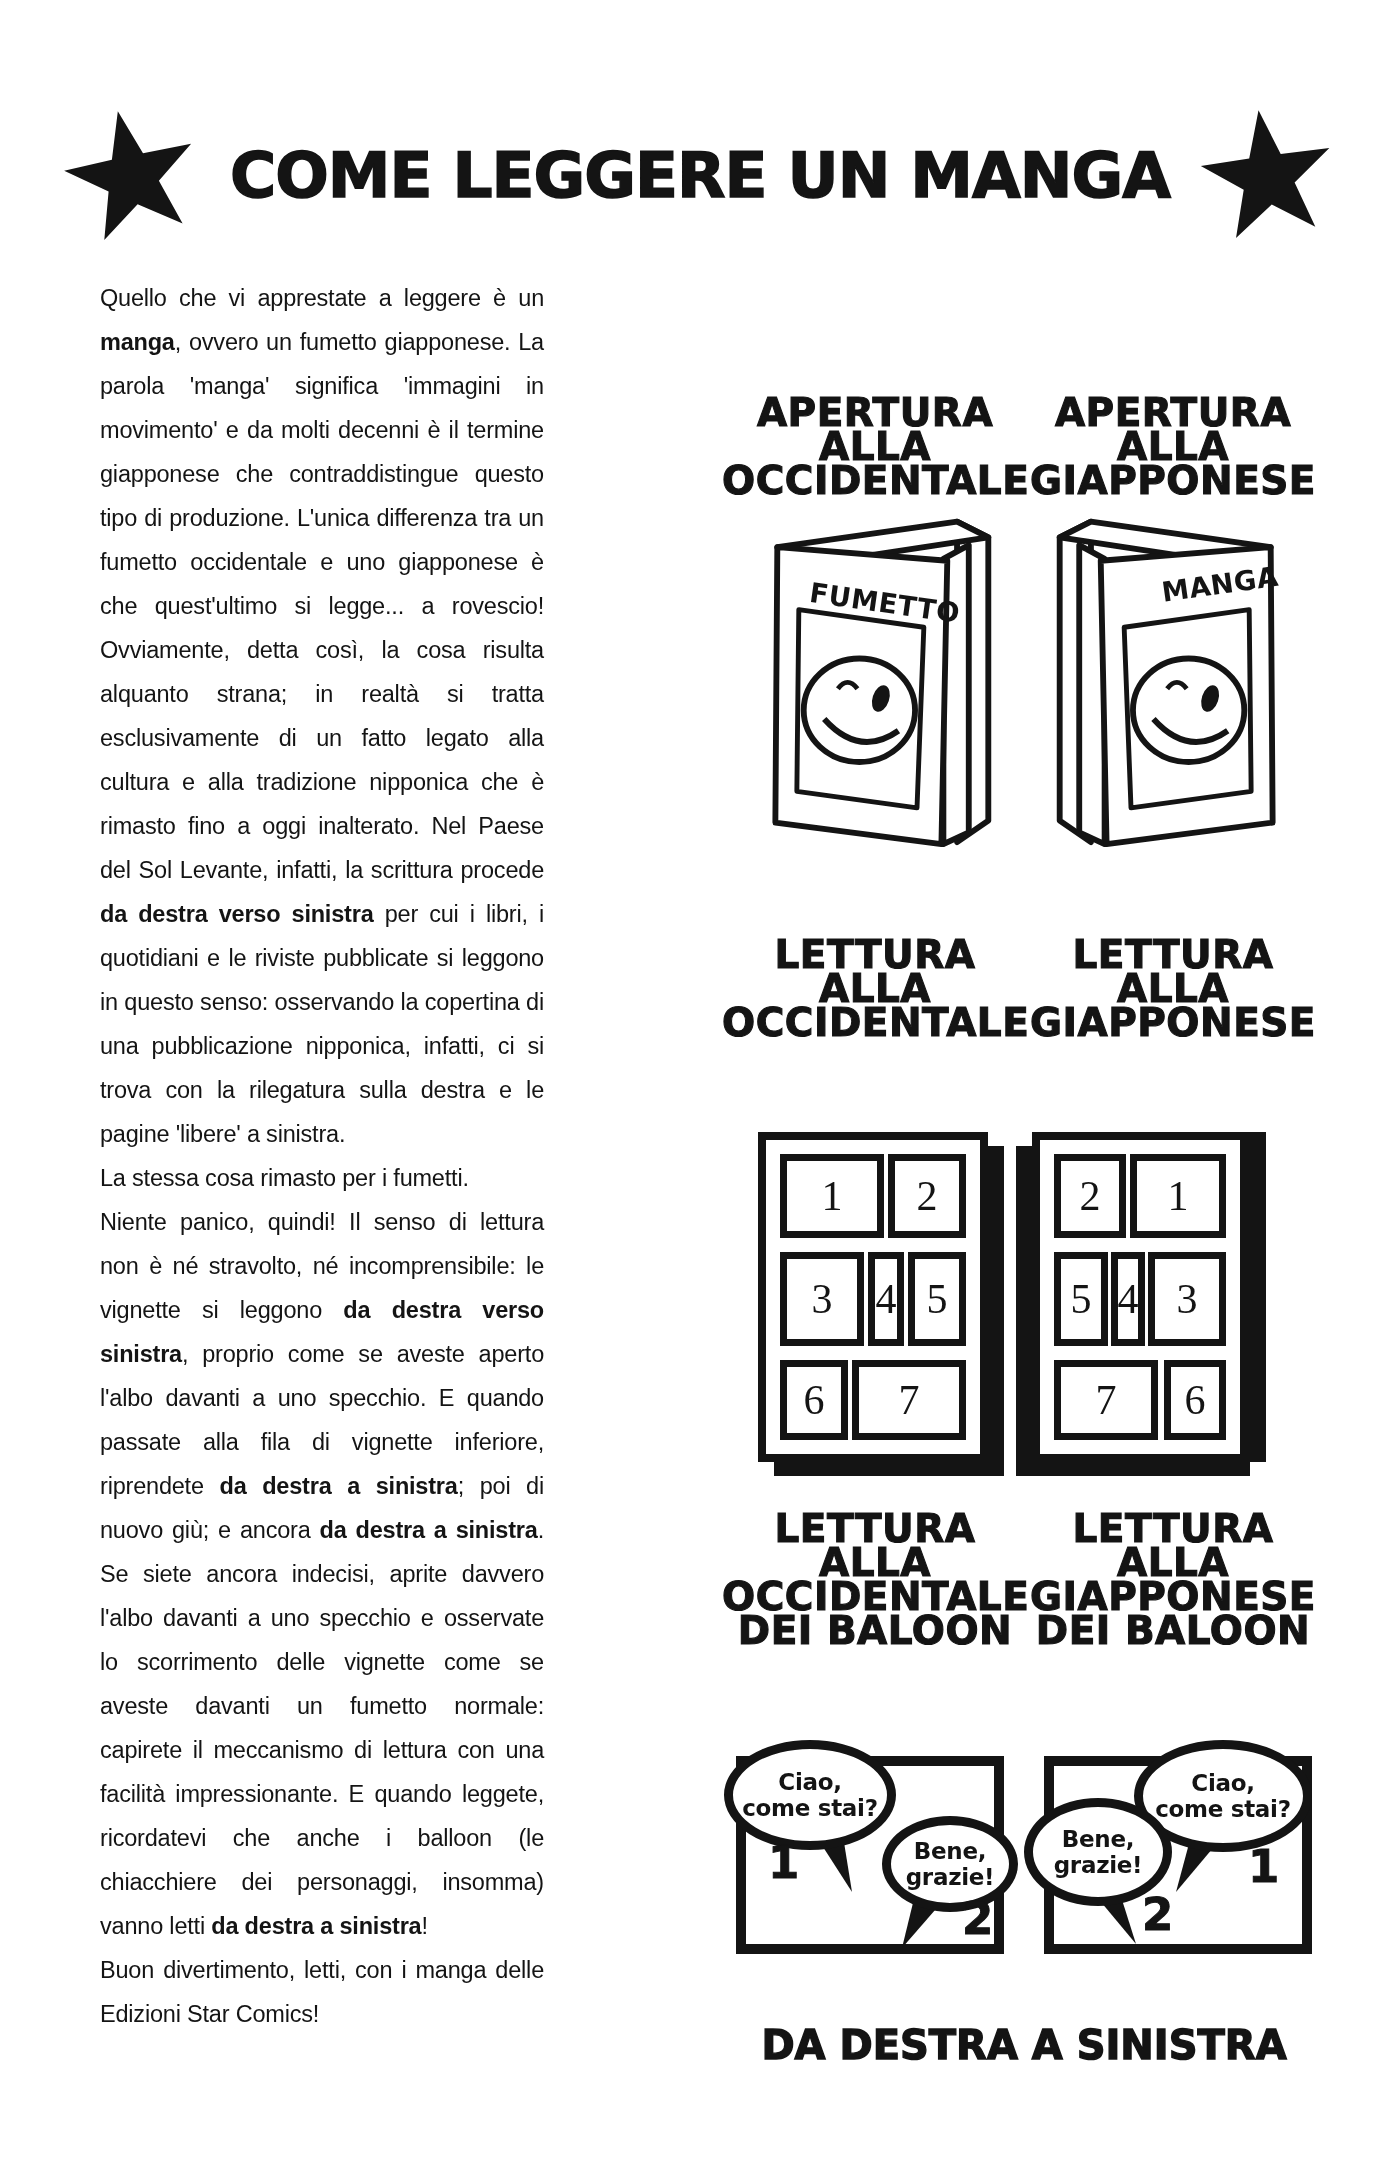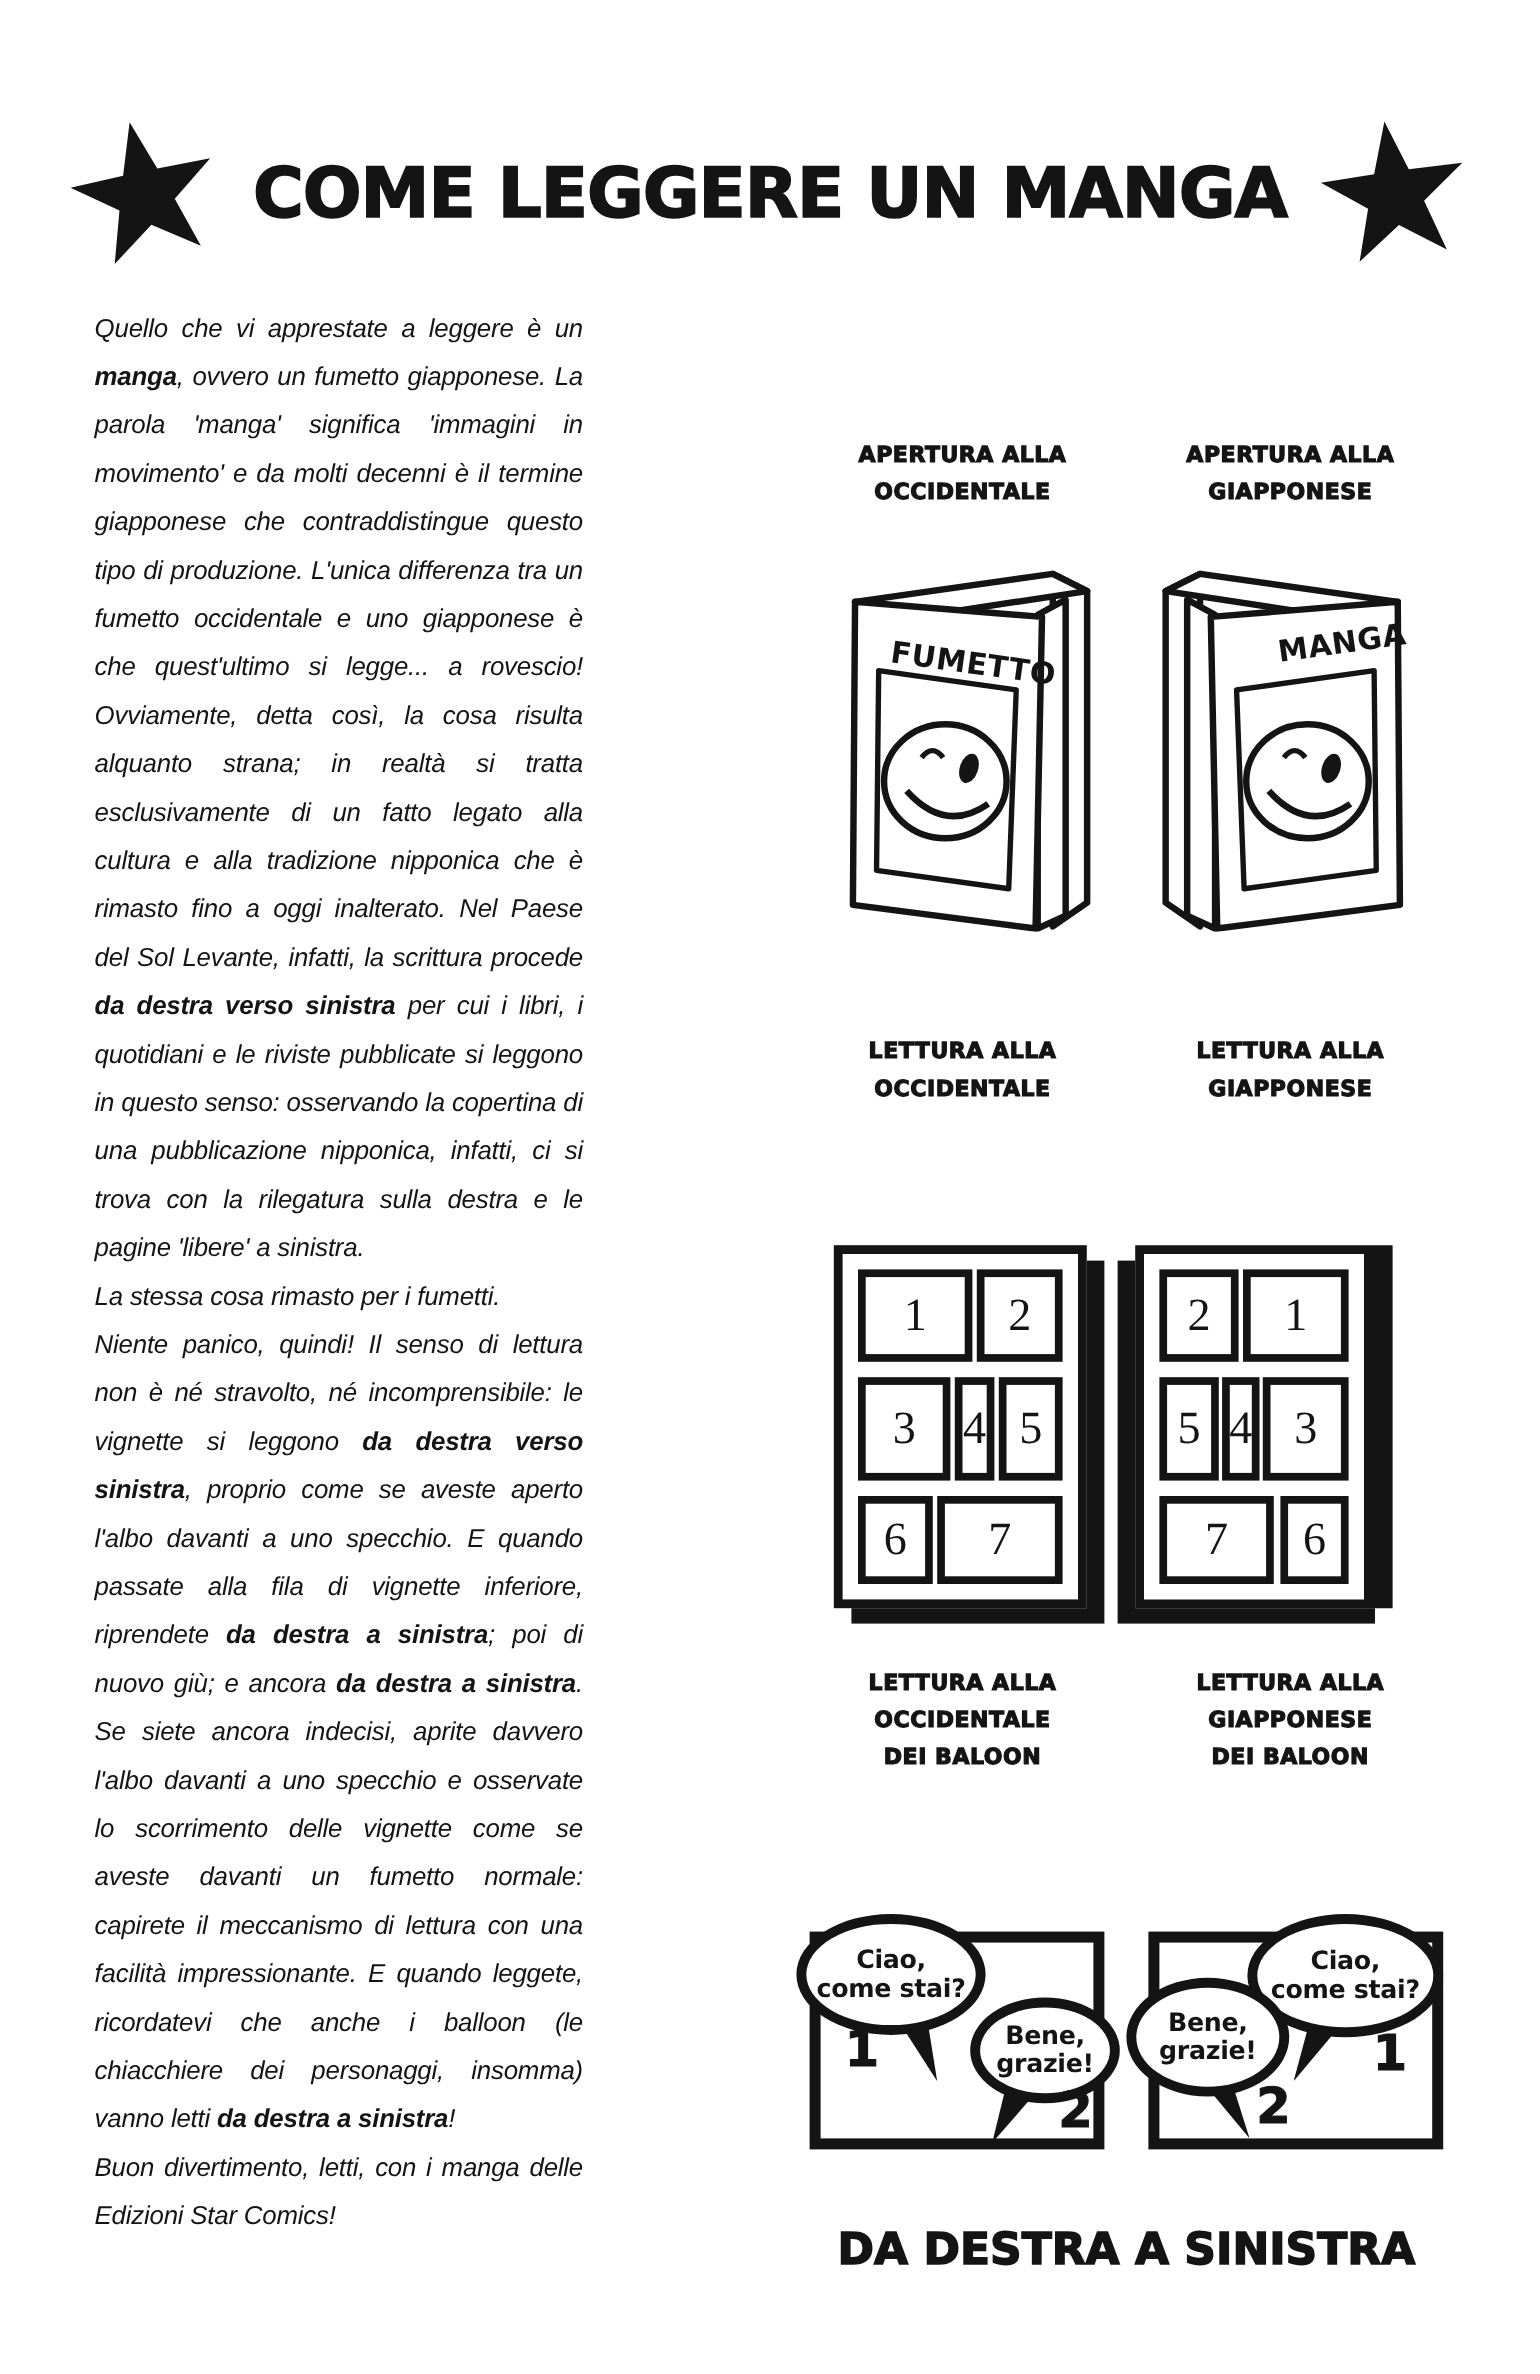--- a/index.html
+++ b/index.html
@@ -16,33 +16,33 @@
   }
   .masthead h1{
     margin:0;font-family:"DejaVu Sans","Liberation Sans",sans-serif;
     font-size:63px;font-weight:900;letter-spacing:-1px;white-space:nowrap;
     -webkit-text-stroke:1.5px #141414;
   }
   .star svg{display:block;}
 
   
   .article{
-    position:absolute;left:86px;top:276px;width:444px;
-    font-size:23.5px;line-height:44px;text-align:justify;letter-spacing:-0.2px;font-style:italic;
+    position:absolute;left:100px;top:276px;width:444px;
+    font-size:23.5px;line-height:44px;text-align:justify;letter-spacing:-0.2px;
   }
   .article p{margin:0;}
   .article b{font-weight:bold;}
 
   
   .dg{position:absolute;}
   .colA{left:722px;width:306px;}
   .colB{left:1020px;width:306px;}
   .hd{
     text-align:center;font-family:"DejaVu Sans","Liberation Sans",sans-serif;
-    font-weight:900;font-size:20px;line-height:34px;white-space:pre-line;
+    font-weight:900;font-size:39px;line-height:34px;white-space:pre-line;
     letter-spacing:0.5px;-webkit-text-stroke:1.1px #141414;
   }
   .bookwrap{display:flex;justify-content:center;}
 
   
   .mpage{
     position:absolute;box-sizing:border-box;width:230px;height:330px;
     background:#fff;border:8px solid #141414;
     display:flex;flex-direction:column;justify-content:space-between;
     padding:14px;

